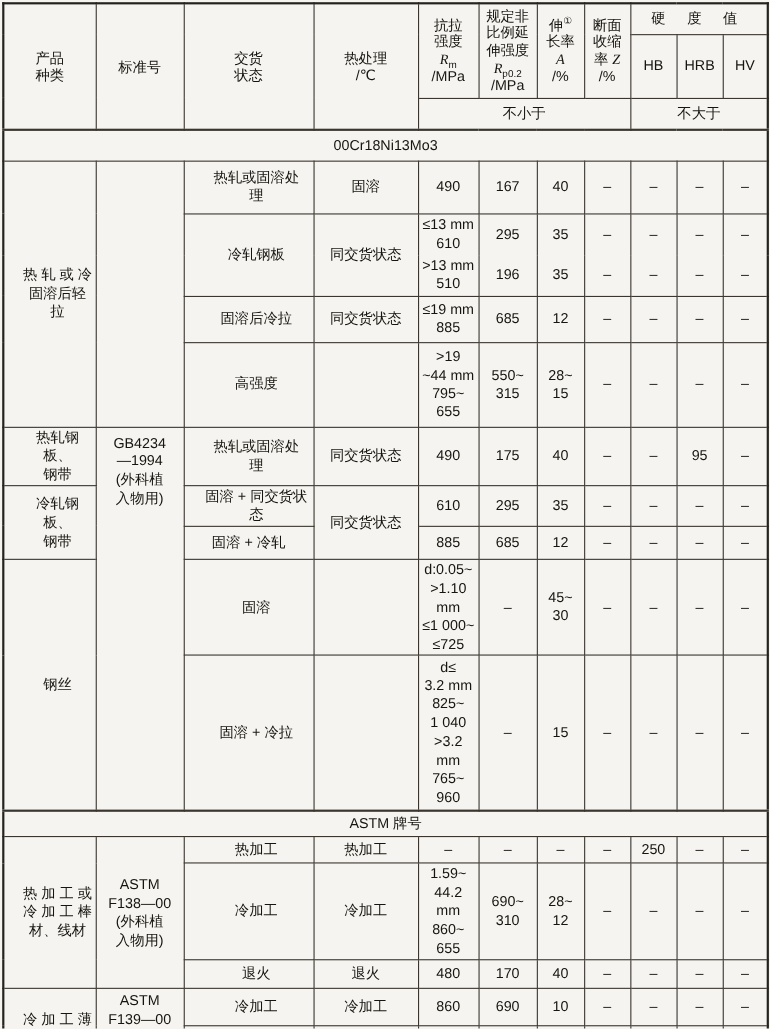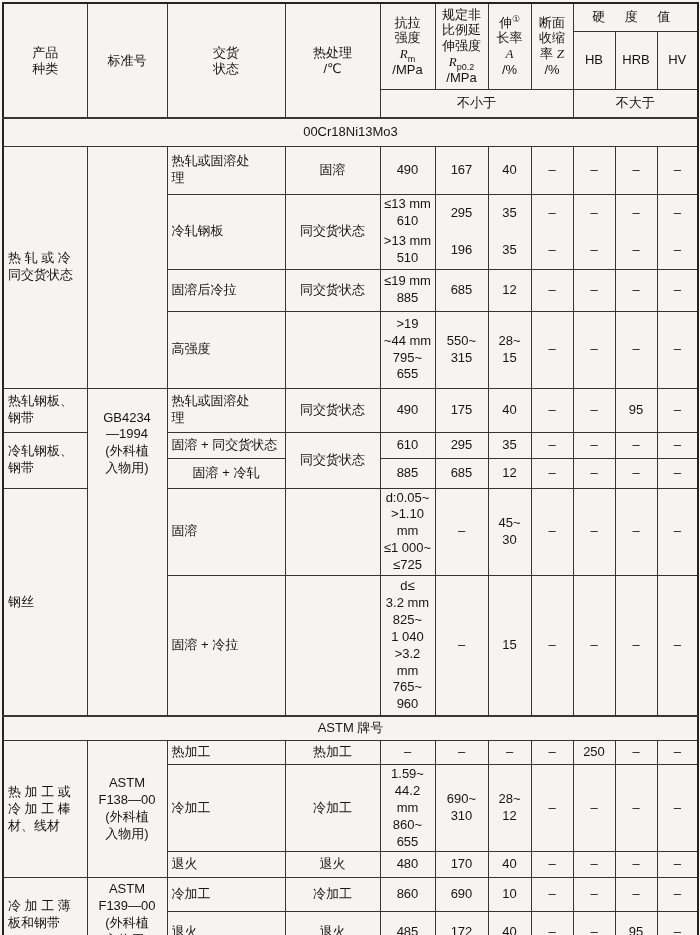--- a/index.html
+++ b/index.html
@@ -20,22 +20,22 @@
     border:1px solid #3a362f;
     text-align:center;
     vertical-align:middle;
     white-space:pre-line;
     font-size:13px;
     line-height:1.3;
     padding:1px 2px;
     overflow:hidden;
   }
   tr.hdr td{line-height:1.22;}
-  td.left{text-align:left;padding-left:4px;}
-  td.vtop{vertical-align:top;padding-top:21px;}
+  td.left{text-align:center;padding-left:16px;}
+  td.vtop{vertical-align:top;padding-top:6px;}
   td.nb{border-bottom-style:hidden;}
   td.nt{border-top-style:hidden;}
   tr.sec td{border-top-width:2px;margin-left:26px;}
   sub{font-size:9px;line-height:0;}
   sup{font-size:9px;line-height:0;}
   .sym{font-style:italic;font-family:"Liberation Serif","DejaVu Serif",serif;}
   td.hard{letter-spacing:8px;margin-top:12px;}
 </style>
 </head>
 <body>
@@ -92,21 +92,21 @@
     <td colspan="4">不小于</td>
     <td colspan="3">不大于</td>
   </tr>
 
   <tr class="sec" style="height:28px">
     <td colspan="11">00Cr18Ni13Mo3</td>
   </tr>
 
   <tr style="height:48px">
     <td rowspan="5" class="left">热 轧 或 冷
-同交货状态</td>
+固溶后轻拉</td>
     <td rowspan="5"></td>
     <td class="left">热轧或固溶处
 理</td>
     <td>固溶</td>
     <td>490</td>
     <td>167</td>
     <td>40</td>
     <td>–</td>
     <td>–</td>
     <td>–</td>

